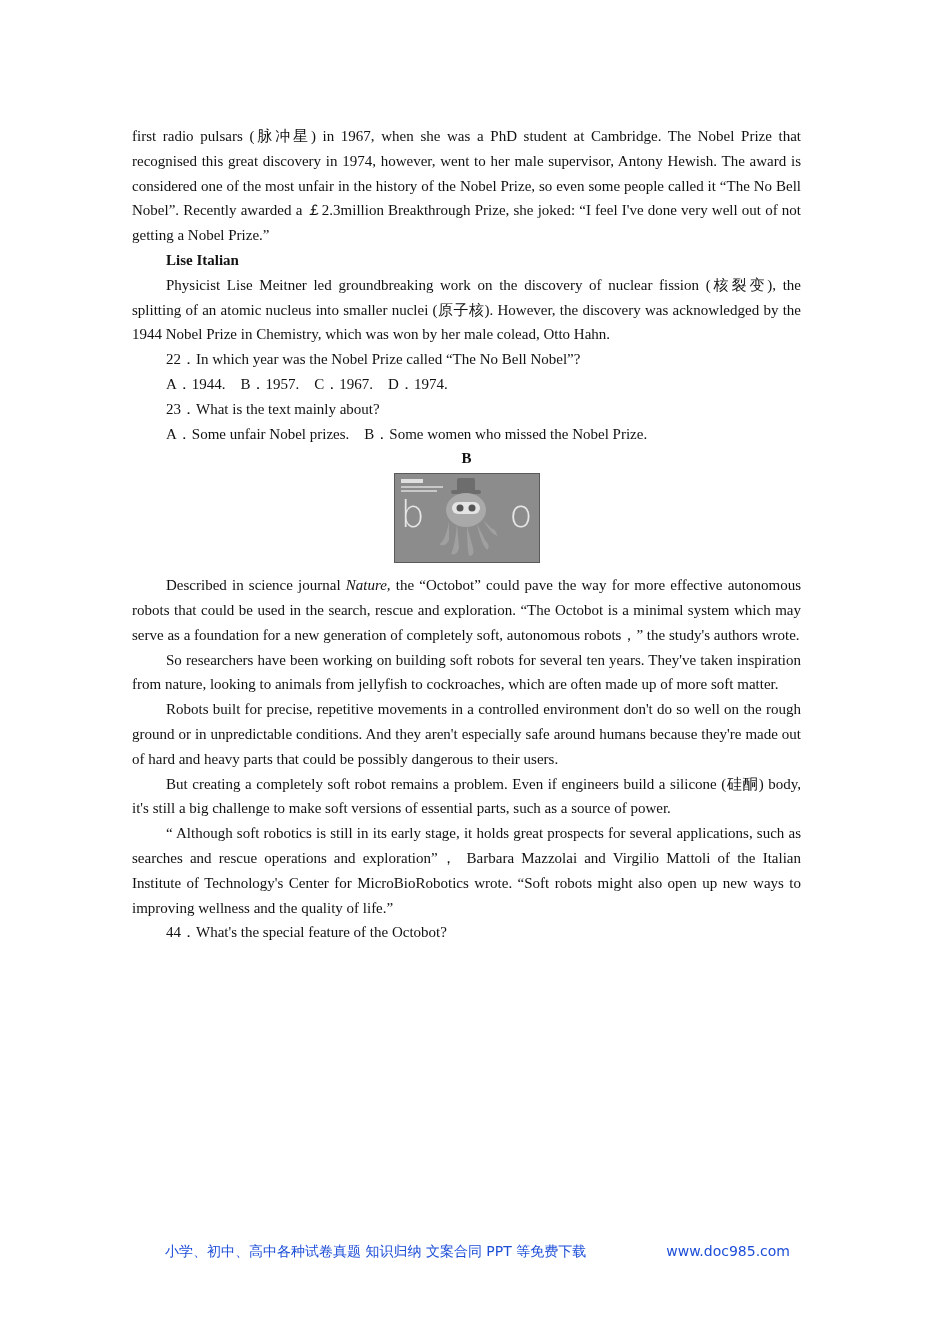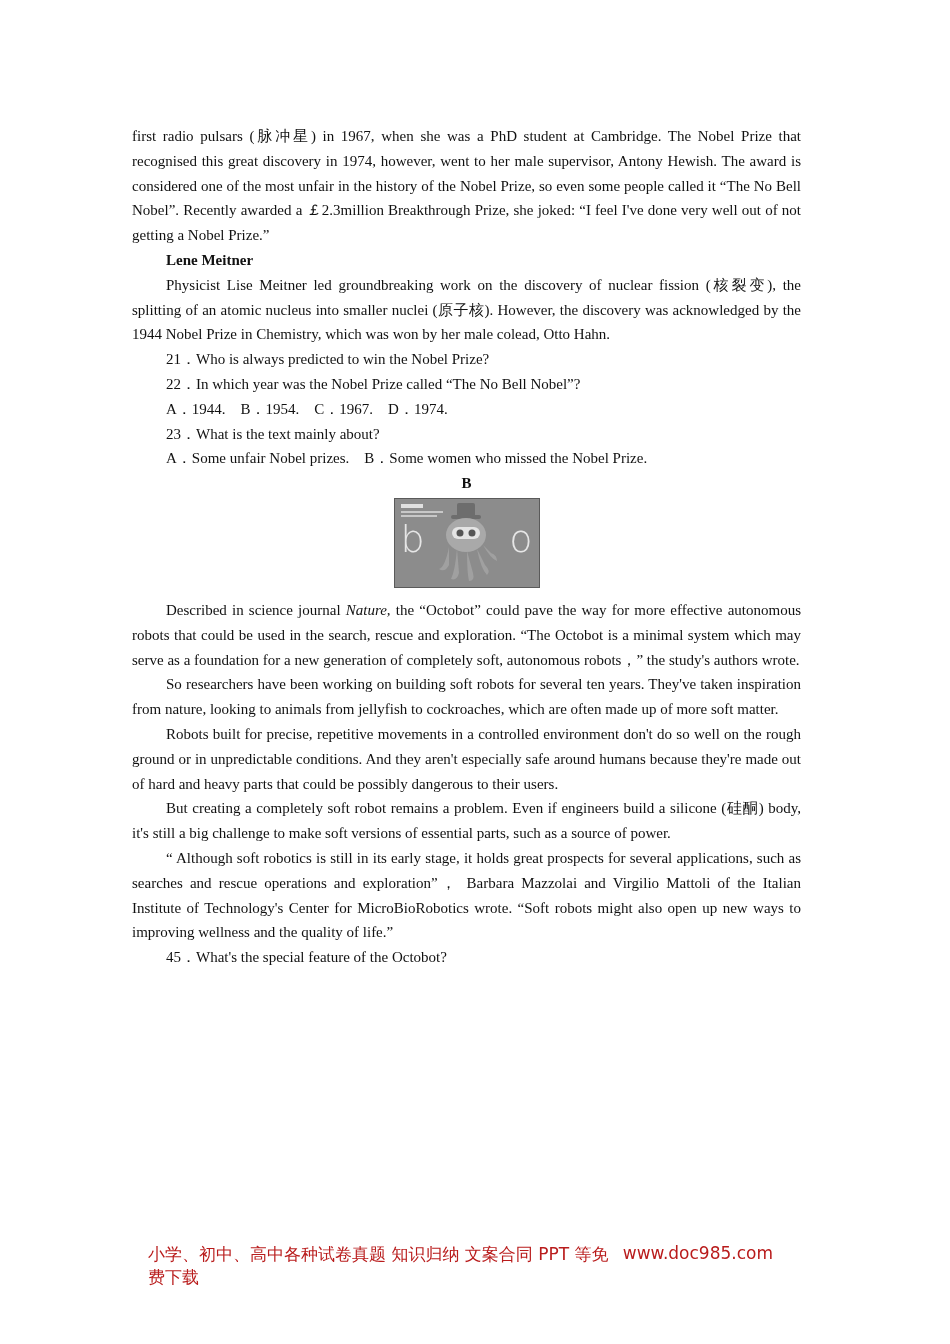--- a/index.html
+++ b/index.html
@@ -11,38 +11,37 @@
   .noind { text-indent: 0; }
   .heading { font-weight: bold; font-size: 15px; line-height: 24.8px; padding-left: 34px; margin: 0; }
   .q { font-size: 15px; line-height: 24.8px; padding-left: 34px; margin: 0; white-space: pre; }
   .sec { text-align: center; font-weight: bold; font-size: 15px; line-height: 24.8px; margin: 0; }
   .figure-wrap { display: flex; justify-content: center; height: 94px; margin: 2px 0 6px 0; }
   .figure { width: 144px; height: 88px; background: #8c8c8c; border: 1.5px solid #5a5a5a; position: relative; overflow: hidden; }
   .fig-letter { position: absolute; top: 18px; font-family: "DejaVu Sans", sans-serif; font-weight: 200; font-size: 38px; color: #e6e6e6; }
   .fig-title { position: absolute; left: 6px; top: 5px; width: 22px; height: 4px; background: #e0e0e0; }
   .fig-sub { position: absolute; left: 6px; top: 12px; width: 42px; height: 2px; background: #c8c8c8; }
   .fig-sub2 { position: absolute; left: 6px; top: 16px; width: 36px; height: 2px; background: #c8c8c8; }
-  .footer { position: absolute; left: 148px; top: 1243px; width: 625px; font-family: "DejaVu Sans", sans-serif; font-size: 17px; color: #b91c1c; display: flex; justify-content: space-between; }
+  .footer { position: absolute; left: 165px; top: 1243px; width: 625px; font-family: "DejaVu Sans", sans-serif; font-size: 14px; color: #1d4ed8; display: flex; justify-content: space-between; }
   i { font-style: italic; }
 </style>
 </head>
 <body>
 
 <div class="page">
 
   <p class="p noind">first radio pulsars (脉冲星) in 1967, when she was a PhD student at Cambridge. The Nobel Prize that recognised this great discovery in 1974, however, went to her male supervisor, Antony Hewish. The award is considered one of the most unfair in the history of the Nobel Prize, so even some people called it “The No Bell Nobel”. Recently awarded a ￡2.3million Breakthrough Prize, she joked: “I feel I've done very well out of not getting a Nobel Prize.”</p>
-  <p class="heading">Lene Meitner</p>
+  <p class="heading">Lise Italian</p>
   <p class="p ind">Physicist Lise Meitner led groundbreaking work on the discovery of nuclear fission (核裂变), the splitting of an atomic nucleus into smaller nuclei (原子核). However, the discovery was acknowledged by the 1944 Nobel Prize in Chemistry, which was won by her male colead, Otto Hahn.</p>
 
   <div>
-    <p class="q"><span>21．</span><span>Who is always predicted to win the Nobel Prize?</span></p>
   </div>
   <div>
     <p class="q"><span>22．</span><span>In which year was the Nobel Prize called “The No Bell Nobel”?</span></p>
-    <p class="q">A．1944.    B．1954.    C．1967.    D．1974.</p>
+    <p class="q">A．1944.    B．1957.    C．1967.    D．1974.</p>
   </div>
   <div>
     <p class="q"><span>23．</span><span>What is the text mainly about?</span></p>
     <p class="q">A．Some unfair Nobel prizes.    B．Some women who missed the Nobel Prize.</p>
   </div>
 
   <p class="sec">B</p>
 
   <div class="figure-wrap">
     <div class="figure">
@@ -67,20 +66,20 @@
     </div>
   </div>
 
   <p class="p ind"><span>Described in science journal </span><i>Nature,</i> <span>the “Octobot” could pave the way for more effective autonomous robots that could be used in the search, rescue and exploration.   “The Octobot is a minimal system which may serve as a foundation for a new generation of completely soft, autonomous robots，”  the study's authors wrote.</span></p>
   <p class="p ind">So researchers have been working on building soft robots for several ten years. They've taken inspiration from nature, looking to animals from jellyfish to cockroaches, which are often made up of more soft matter.</p>
   <p class="p ind">Robots built for precise, repetitive movements in a controlled environment don't do so well on the rough ground or in unpredictable conditions.  And they aren't especially safe around humans because they're made out of hard and heavy parts that could be possibly dangerous to their users.</p>
   <p class="p ind">But creating a completely soft robot remains a problem. Even if engineers build a silicone (硅酮) body, it's still a big challenge to make soft versions of essential parts, such as a source of power.</p>
   <p class="p ind">“ Although soft robotics is still in its early stage, it holds great prospects for several applications, such as searches and rescue operations and exploration”，  Barbara Mazzolai and Virgilio Mattoli of the Italian Institute of Technology's Center for MicroBioRobotics wrote. “Soft robots might also open up new ways to improving wellness and the quality of life.”</p>
 
   <div>
-    <p class="q"><span>45．</span><span>What's the special feature of the Octobot?</span></p>
+    <p class="q"><span>44．</span><span>What's the special feature of the Octobot?</span></p>
   </div>
 </div>
 
 <div class="footer">
   <span>小学、初中、高中各种试卷真题  知识归纳  文案合同  PPT 等免费下载</span>
   <span>www.doc985.com</span>
 </div>
 
 </body></html>

